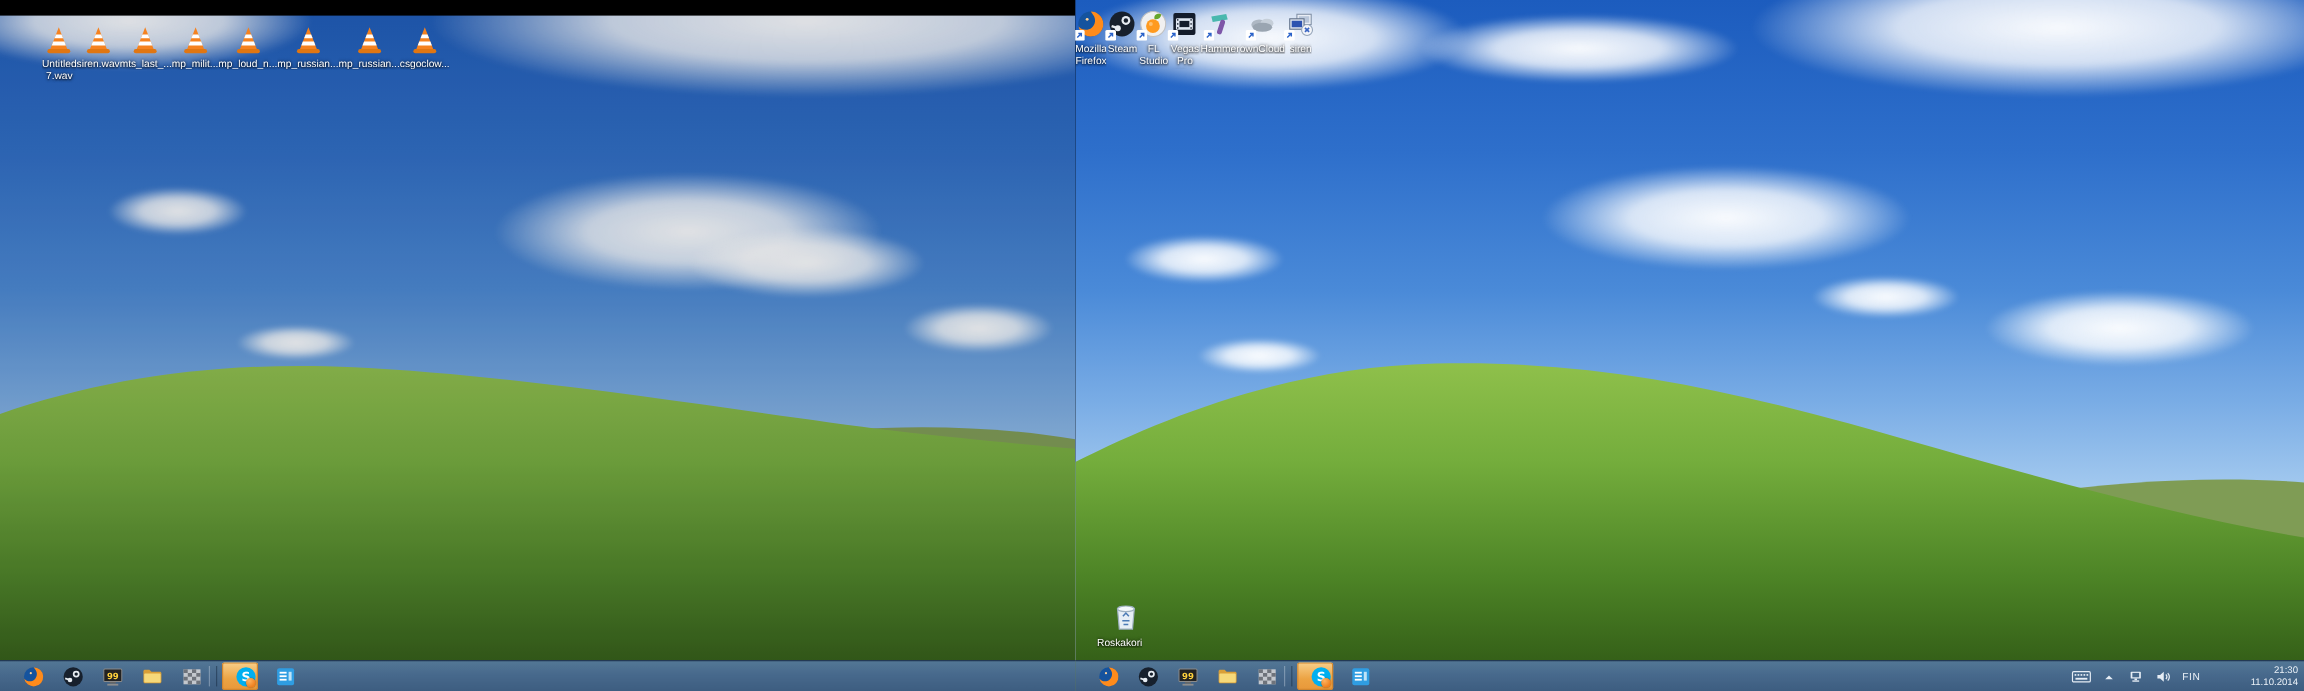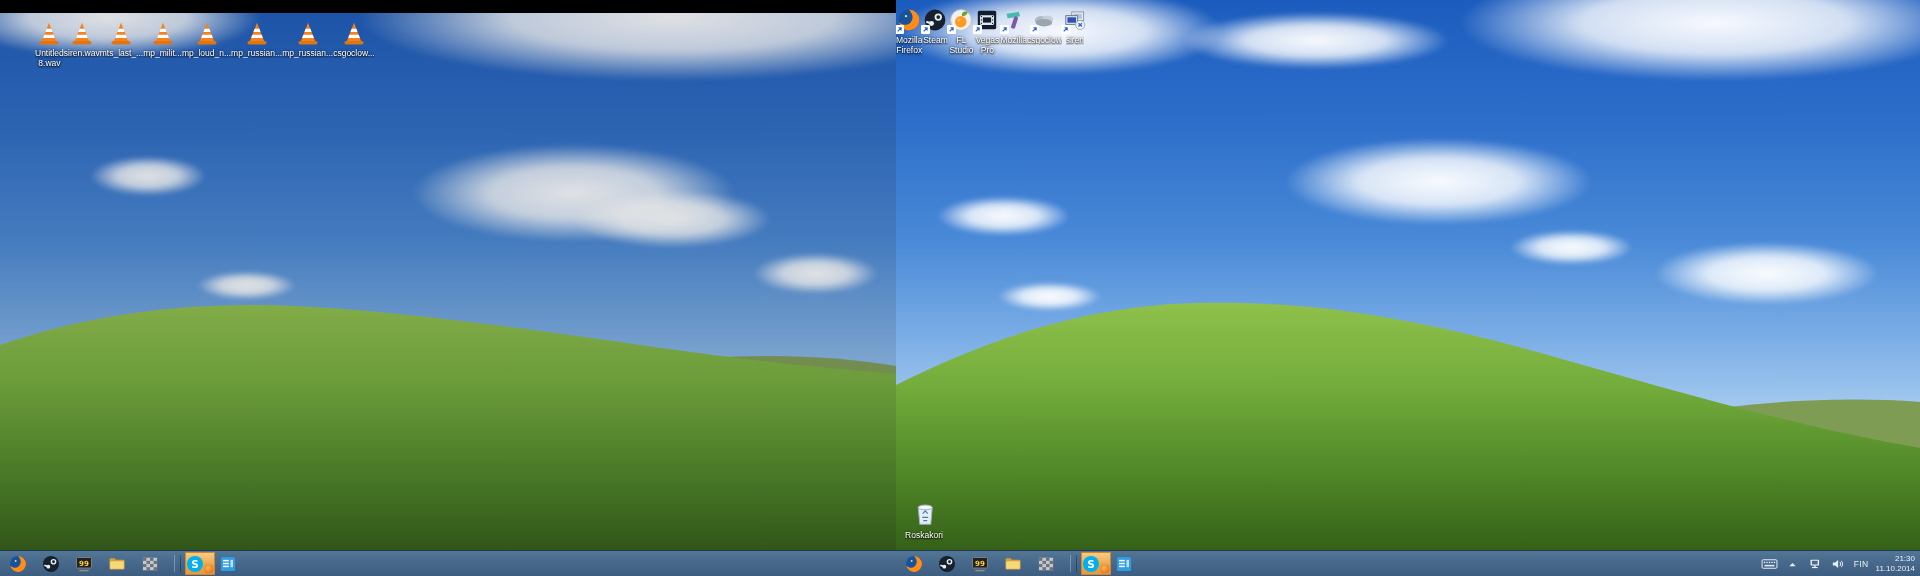--- a/index.html
+++ b/index.html
@@ -21,44 +21,44 @@
   .monitor.left .desk-col{left:35px;top:20px;}
   .monitor.right .desk-col{left:0px;top:7px;}
   .slot{height:55px;display:flex;flex-direction:column;align-items:center;cursor:default;}
   .glyph{width:26px;height:26px;position:relative;flex:0 0 auto;}
   .glyph svg{display:block;width:100%;height:100%;}
   .sc{position:absolute;left:-1px;bottom:-1px;width:9px;height:9px;}
   .sc svg{display:block;width:100%;height:100%;}
   .dlabel{margin-top:2px;font-size:8.5px;line-height:1.22;color:#fff;text-align:center;
      max-width:60px;max-height:22px;overflow:hidden;
      text-shadow:0 1px 2px rgba(0,0,0,.95),0 0 3px rgba(0,0,0,.65);}
-  .recycle{position:absolute;left:0;top:498px;width:56px;z-index:4;display:flex;flex-direction:column;align-items:center;}
+  .recycle{position:absolute;left:0;top:498px;width:56px;z-index:4;display:flex;flex-direction:column;align-items:flex-end;}
   .recycle .glyph{width:30px;height:30px;}
   
   .taskbar{position:absolute;left:0;bottom:0;width:100%;height:25px;z-index:6;
      background:linear-gradient(180deg,#537795 0%,#47698c 45%,#3d5d80 100%);
      border-top:1px solid rgba(12,28,48,.55);display:flex;align-items:center;}
   .tb-row{display:flex;align-items:center;gap:3px;padding-left:8px;height:100%;}
   .tb-btn{appearance:none;border:none;background:transparent;margin:0;padding:0;
-     width:30px;height:23px;display:flex;align-items:center;justify-content:flex-start;
+     width:30px;height:23px;display:flex;align-items:center;justify-content:flex-end;
      position:relative;border-radius:2px;cursor:pointer;}
   .tb-btn.hl{background:linear-gradient(180deg,#f8cf8a,#eca343 60%,#e8983a);
      box-shadow:inset 0 0 0 1px #d2862e;}
   .tb-glyph{width:20px;height:20px;display:block;}
   .tb-glyph svg{display:block;width:100%;height:100%;}
   .badge{position:absolute;right:2px;bottom:2px;width:8px;height:8px;border-radius:50%;
      background:radial-gradient(circle at 35% 30%,#ffb25e,#ee7f1e 70%);
      box-shadow:0 0 1px rgba(60,20,0,.8);}
   .tb-sep{width:5px;height:17px;margin:0 1px;
      border-left:1px solid rgba(220,230,240,.35);border-right:1px solid rgba(10,25,45,.4);}
   .tray{position:absolute;right:5px;top:0;height:25px;display:flex;align-items:center;gap:7px;z-index:7;}
   .tray-ic{width:17px;height:14px;display:block;cursor:pointer;}
   .tray-ic svg{display:block;width:100%;height:100%;}
   .tray-lang{font-size:8.5px;color:#eaf0f7;letter-spacing:.4px;cursor:pointer;}
-  .tray-clock{text-align:right;color:#eaf0f7;font-size:8px;line-height:10px;cursor:pointer;}
+  .tray-clock{text-align:right;color:#eaf0f7;font-size:8px;line-height:10px;cursor:pointer;margin-left:35px;}
 </style>
 </head>
 <body>
 
 <div class="monitor left">
   <div class="wallpaper">
     <div class="cloud" style="left:40%;top:-8%;width:70%;height:22%"></div>
     <div class="cloud" style="left:-5%;top:-4%;width:34%;height:14%"></div>
     <div class="cloud" style="left:10%;top:27%;width:13%;height:7%"></div>
     <div class="cloud" style="left:46%;top:25%;width:36%;height:17%"></div>
@@ -82,21 +82,21 @@
   <div class="desk-col" id="left-icons">
       <div class="slot">
       <span class="glyph">
           <svg viewBox="0 0 24 24">
             <path d="M12 2.5 L19 20.5 H5 Z" fill="#f5821f"></path>
             <path d="M9.86 8 H14.14 L15.3 11 H8.7 Z" fill="#fff"></path>
             <path d="M7.72 13.5 H16.28 L17.44 16.5 H6.56 Z" fill="#fff"></path>
             <rect x="3.2" y="19.3" width="17.6" height="3.2" rx="1.6" fill="#e07612"></rect>
           </svg>
         </span>
-        <span class="dlabel">Untitled 8.wav</span>
+        <span class="dlabel">Untitled 7.wav</span>
       </div>
       <div class="slot">
       <span class="glyph">
           <svg viewBox="0 0 24 24">
             <path d="M12 2.5 L19 20.5 H5 Z" fill="#f5821f"></path>
             <path d="M9.86 8 H14.14 L15.3 11 H8.7 Z" fill="#fff"></path>
             <path d="M7.72 13.5 H16.28 L17.44 16.5 H6.56 Z" fill="#fff"></path>
             <rect x="3.2" y="19.3" width="17.6" height="3.2" rx="1.6" fill="#e07612"></rect>
           </svg>
         </span>
@@ -357,37 +357,37 @@
             <path d="M5 6.2 L16.5 4.4 L17.6 8.6 L6.1 10.4 Z" fill="#49b8ae"></path>
             <rect x="10.6" y="8.6" width="3.8" height="11.5" rx="1.6" transform="rotate(18 12.5 14.3)" fill="#7e57a8"></rect>
           </svg>
           <span class="sc">
             <svg viewBox="0 0 10 10">
               <rect width="10" height="10" rx="1.5" fill="#fff"></rect>
               <path d="M3 7 L6.6 3.4 M4 3.2 H6.8 V6" stroke="#2a62c9" stroke-width="1.3" fill="none"></path>
             </svg>
           </span>
         </span>
-        <span class="dlabel">Mozilla</span>
+        <span class="dlabel">Hammer</span>
       </div>
       <div class="slot">
       <span class="glyph">
           <svg viewBox="0 0 24 24">
             <ellipse cx="9.5" cy="12.5" rx="6" ry="4" fill="#aeb8c4"></ellipse>
             <ellipse cx="15.5" cy="11.5" rx="5" ry="3.6" fill="#c6cfd9"></ellipse>
             <ellipse cx="12" cy="14.5" rx="7.5" ry="3.4" fill="#9aa5b1"></ellipse>
           </svg>
           <span class="sc">
             <svg viewBox="0 0 10 10">
               <rect width="10" height="10" rx="1.5" fill="#fff"></rect>
               <path d="M3 7 L6.6 3.4 M4 3.2 H6.8 V6" stroke="#2a62c9" stroke-width="1.3" fill="none"></path>
             </svg>
           </span>
         </span>
-        <span class="dlabel">csgoclow</span>
+        <span class="dlabel">ownCloud</span>
       </div>
       <div class="slot">
       <span class="glyph">
           <svg viewBox="0 0 24 24">
             <rect x="9" y="4.5" width="11" height="8" fill="#e9edf5" stroke="#7f8fa5" stroke-width="0.8"></rect>
             <rect x="10.5" y="6" width="8" height="5" fill="#b9c6da"></rect>
             <rect x="3.5" y="8" width="11" height="8" fill="#dfe5ef" stroke="#5b6c85" stroke-width="0.8"></rect>
             <rect x="5" y="9.5" width="8" height="5" fill="#2d53b0"></rect>
             <circle cx="16.8" cy="16.6" r="4.2" fill="#f2f4f8" stroke="#93a3b8" stroke-width="0.8"></circle>
             <path d="M15.2 15 l3.2 3 M18.4 15 l-3.2 3" stroke="#3a66c4" stroke-width="1.3" fill="none"></path>

